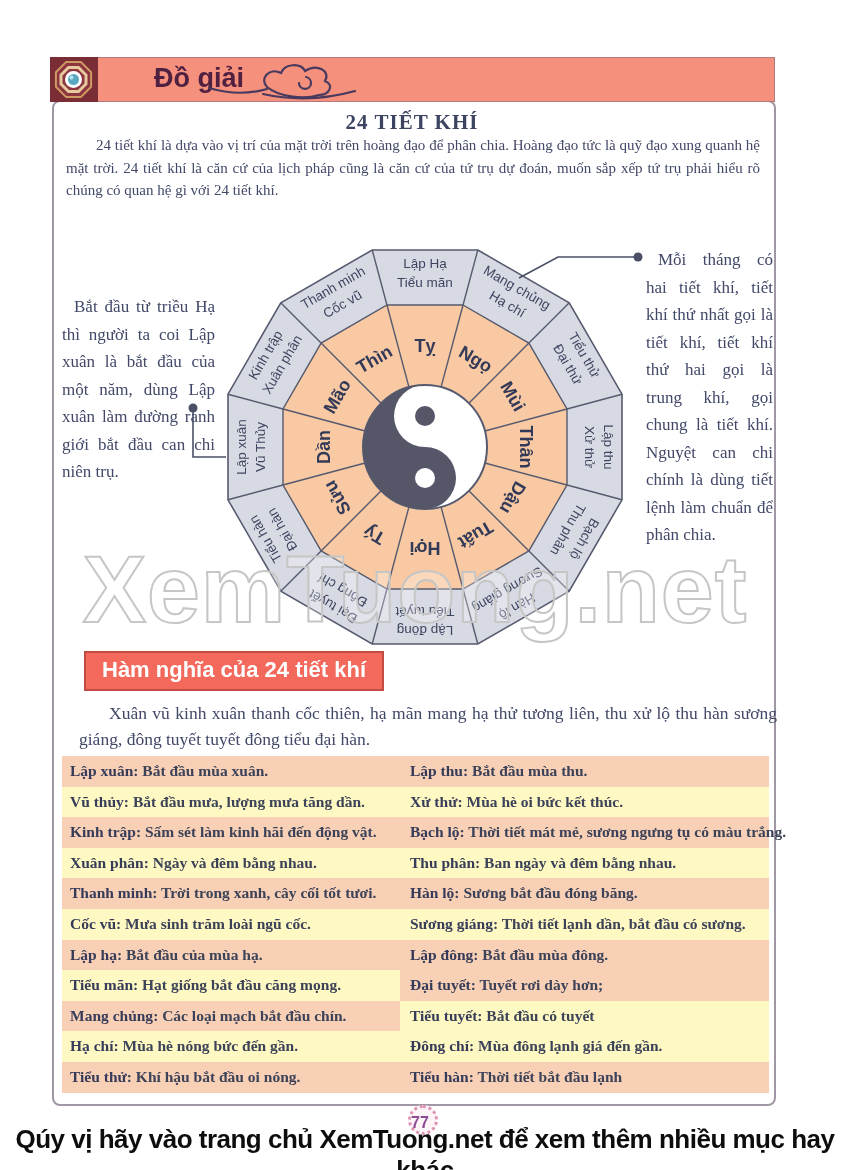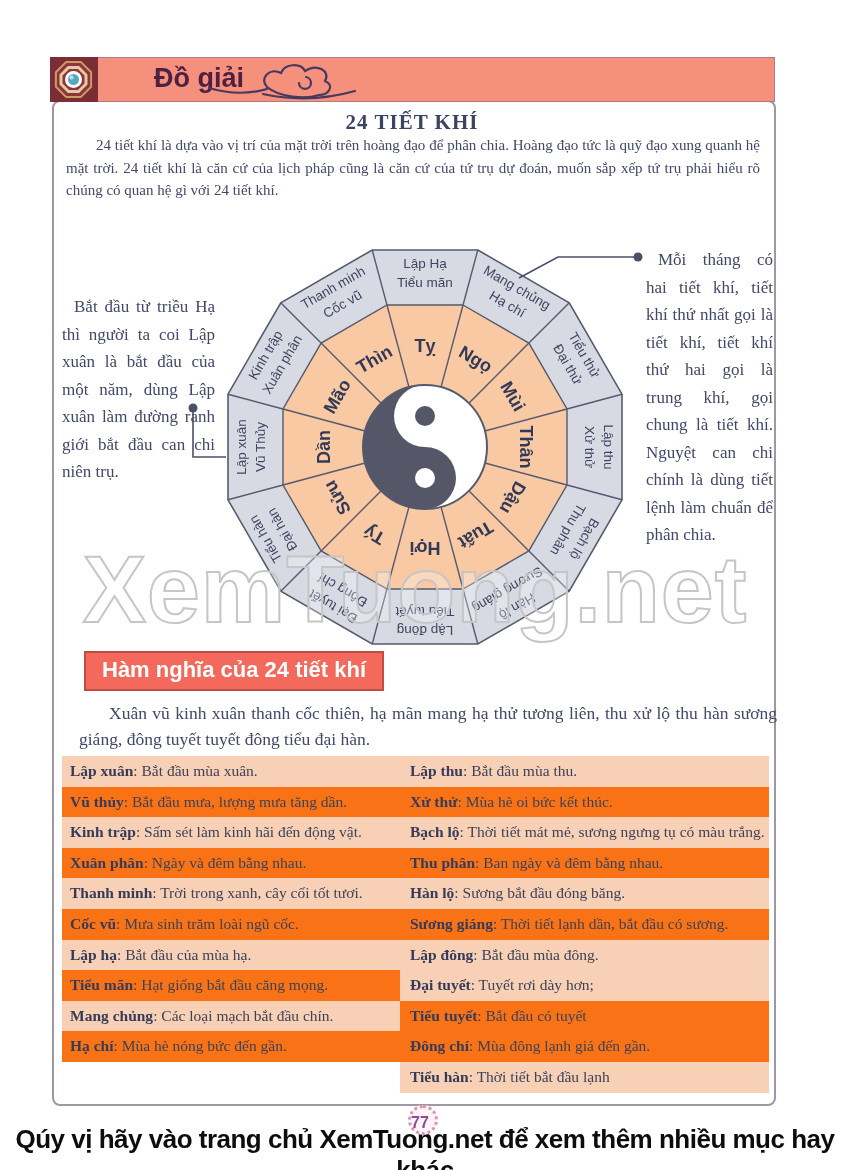--- a/index.html
+++ b/index.html
@@ -46,25 +46,25 @@
             font-family:"Liberation Sans","DejaVu Sans",sans-serif;font-weight:bold;
             font-size:22px;padding:4px 16px 6px 16px;z-index:8;}
   .summary{left:79px;top:700px;width:698px;font-size:17.5px;line-height:1.5;
            text-align:justify;text-indent:30px;z-index:6;}
 
   
   .terms-table{left:62px;top:756px;width:707px;display:flex;z-index:6;}
   .tcol{display:flex;flex-direction:column;}
   .tcol-left{width:338px;}
   .tcol-right{width:369px;}
-  .trow{height:30.6px;line-height:30.6px;white-space:nowrap;font-size:15.5px;color:#3c4258;}
+  .trow{height:30.6px;line-height:30.6px;white-space:nowrap;font-size:15.5px;color:#3c4258;font-weight:bold;}
   .tcol-left .trow{padding-left:8px;}
   .tcol-right .trow{padding-left:10px;}
   .r-odd{background:#f8d0b6;}
-  .r-even{background:#f97316;}
+  .r-even{background:#fef9c3;}
   .trow b{color:#353b58;}
 
   
   .page-badge{left:408px;top:1105px;width:30px;height:30px;border:3px dotted #de93b5;
               border-radius:50%;background:#fdf4f8;color:#8d4b95;z-index:10;
               font-family:"Liberation Sans","DejaVu Sans",sans-serif;font-weight:bold;
               font-size:16px;line-height:30px;text-align:left;box-sizing:border-box;}
   .footer-text{left:0;top:1124px;width:850px;text-align:center;color:#0d0d0d;
                font-family:"Liberation Sans","DejaVu Sans",sans-serif;font-weight:bold;
                font-size:26px;letter-spacing:-0.5px;z-index:9;}
@@ -185,20 +185,21 @@
       <div class="trow r-odd"><b>Lập xuân</b><span>: Bắt đầu mùa xuân.</span></div>
       <div class="trow r-even"><b>Vũ thủy</b><span>: Bắt đầu mưa, lượng mưa tăng dần.</span></div>
       <div class="trow r-odd"><b>Kinh trập</b><span>: Sấm sét làm kinh hãi đến động vật.</span></div>
       <div class="trow r-even"><b>Xuân phân</b><span>: Ngày và đêm bằng nhau.</span></div>
       <div class="trow r-odd"><b>Thanh minh</b><span>: Trời trong xanh, cây cối tốt tươi.</span></div>
       <div class="trow r-even"><b>Cốc vũ</b><span>: Mưa sinh trăm loài ngũ cốc.</span></div>
       <div class="trow r-odd"><b>Lập hạ</b><span>: Bắt đầu của mùa hạ.</span></div>
       <div class="trow r-even"><b>Tiểu mãn</b><span>: Hạt giống bắt đầu căng mọng.</span></div>
       <div class="trow r-odd"><b>Mang chủng</b><span>: Các loại mạch bắt đầu chín.</span></div>
       <div class="trow r-even"><b>Hạ chí</b><span>: Mùa hè nóng bức đến gần.</span></div>
+      <div class="trow r-odd"><b>Tiểu thử</b><span>: Khí hậu bắt đầu oi nóng.</span></div>
     </div>
   <div class="tcol tcol-right">
       <div class="trow r-odd"><b>Lập thu</b><span>: Bắt đầu mùa thu.</span></div>
       <div class="trow r-even"><b>Xử thử</b><span>: Mùa hè oi bức kết thúc.</span></div>
       <div class="trow r-odd"><b>Bạch lộ</b><span>: Thời tiết mát mẻ, sương ngưng tụ có màu trắng.</span></div>
       <div class="trow r-even"><b>Thu phân</b><span>: Ban ngày và đêm bằng nhau.</span></div>
       <div class="trow r-odd"><b>Hàn lộ</b><span>: Sương bắt đầu đóng băng.</span></div>
       <div class="trow r-even"><b>Sương giáng</b><span>: Thời tiết lạnh dần, bắt đầu có sương.</span></div>
       <div class="trow r-odd"><b>Lập đông</b><span>: Bắt đầu mùa đông.</span></div>
       <div class="trow r-odd"><b>Đại tuyết</b><span>: Tuyết rơi dày hơn;</span></div>

